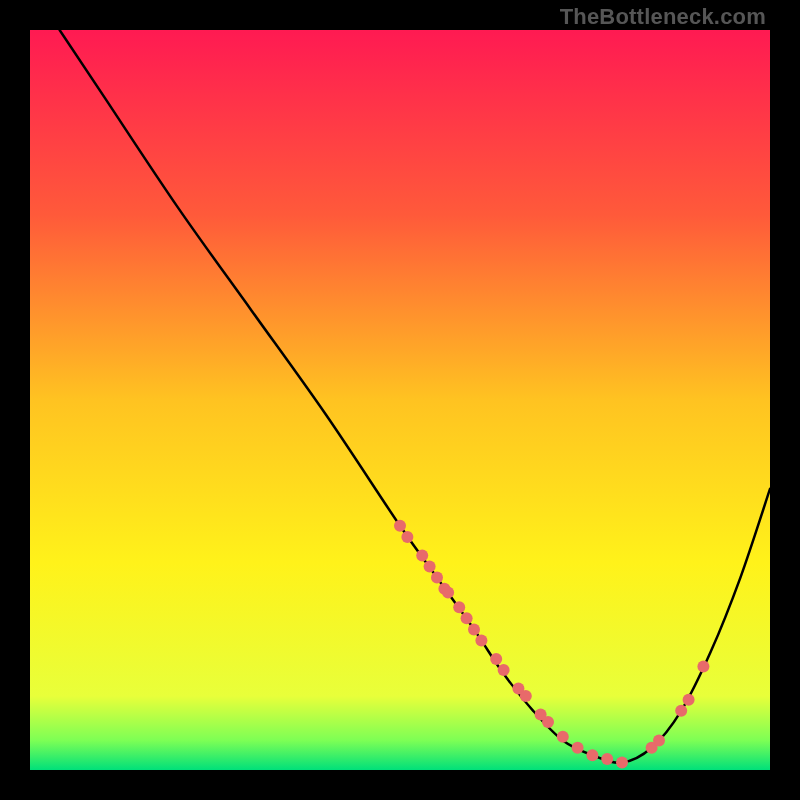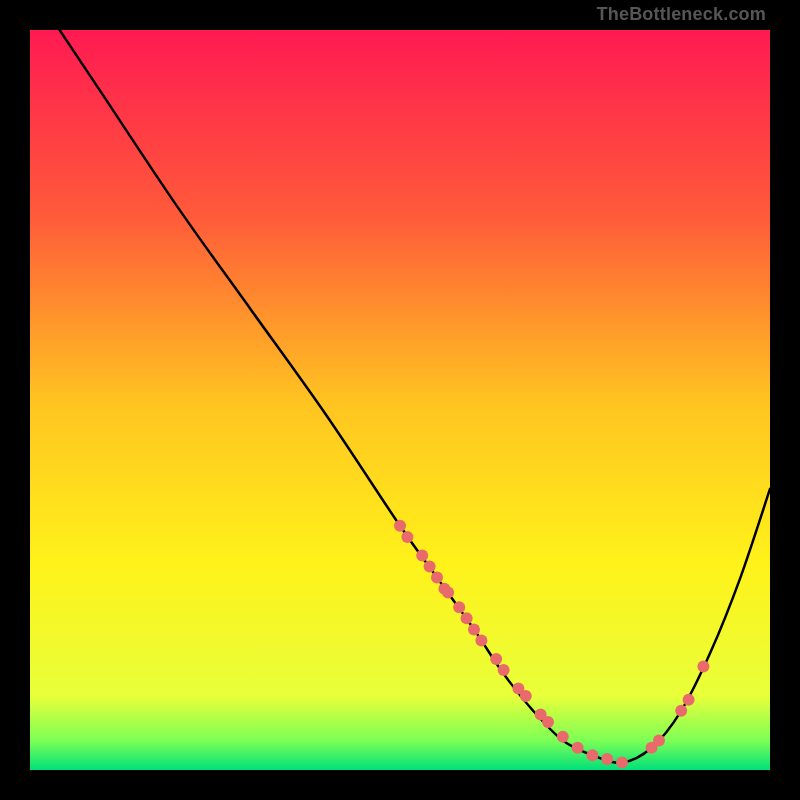--- a/index.html
+++ b/index.html
@@ -24,21 +24,21 @@
     left: 0;
     top: 0;
     width: 740px;
     height: 740px;
   }
   .watermark {
     position: absolute;
     top: 4px;
     right: 34px;
     color: #565656;
-    font-size: 18px;
+    font-size: 22px;
     font-weight: 600;
     letter-spacing: 0.2px;
   }
   svg { display: block; }
 </style>
 </head>
 <body>
 
 <div class="watermark">TheBottleneck.com</div>
 

